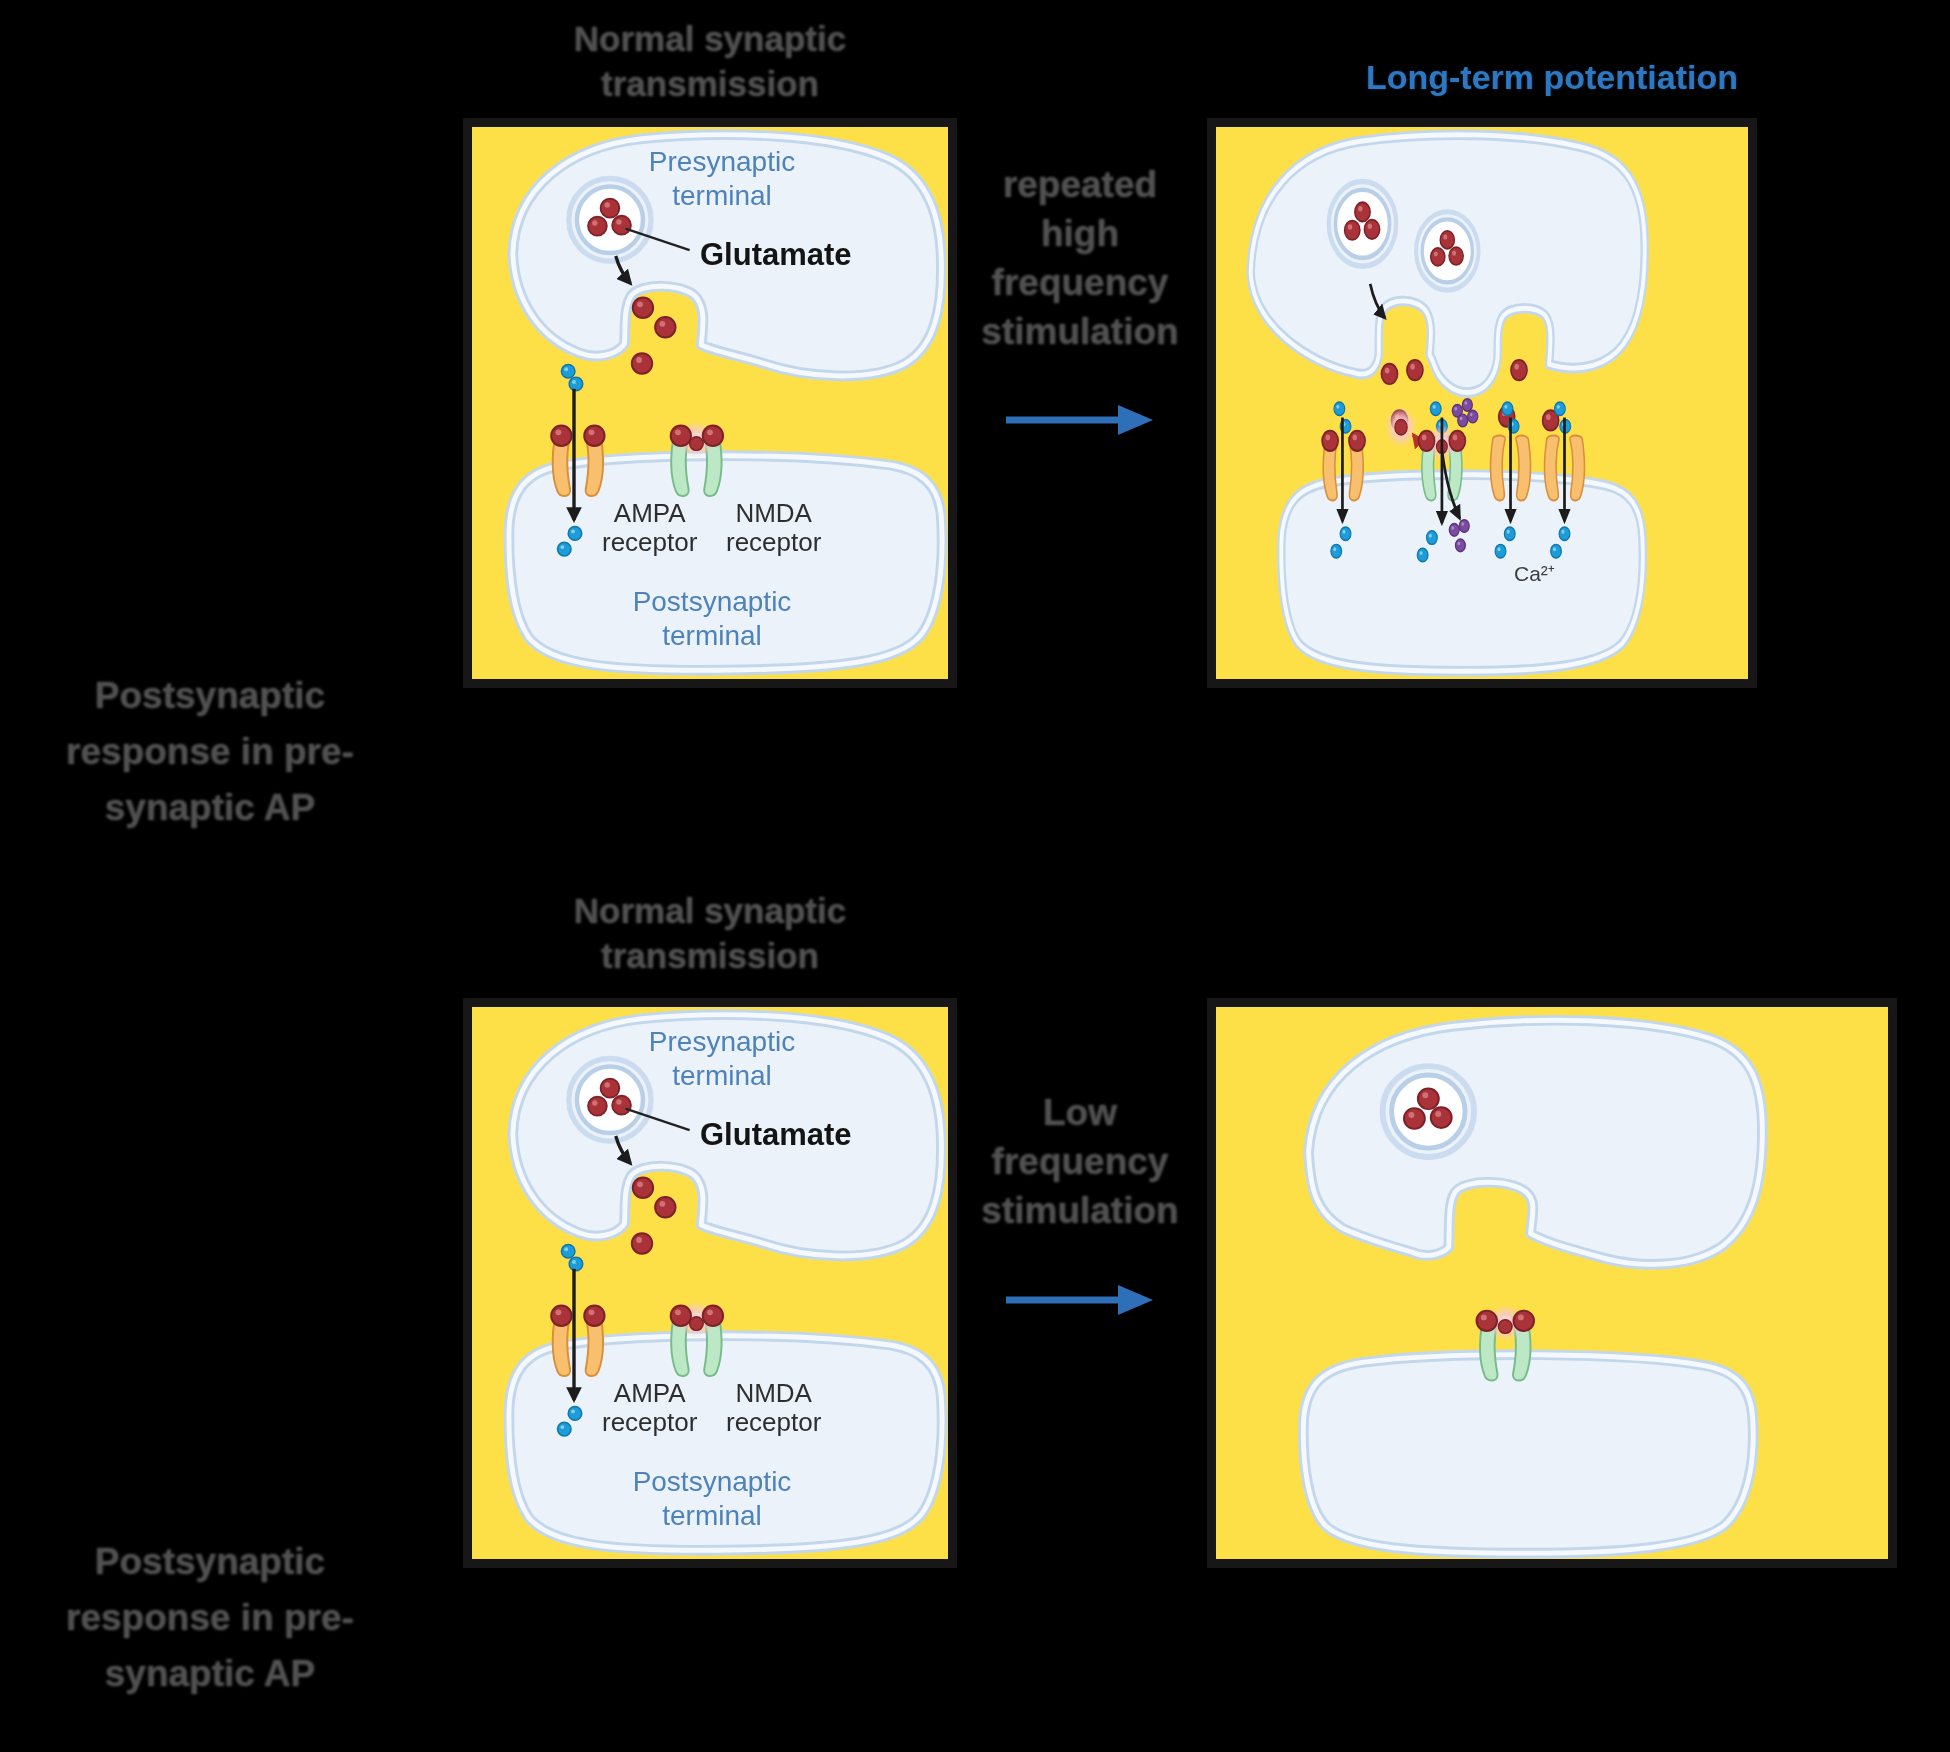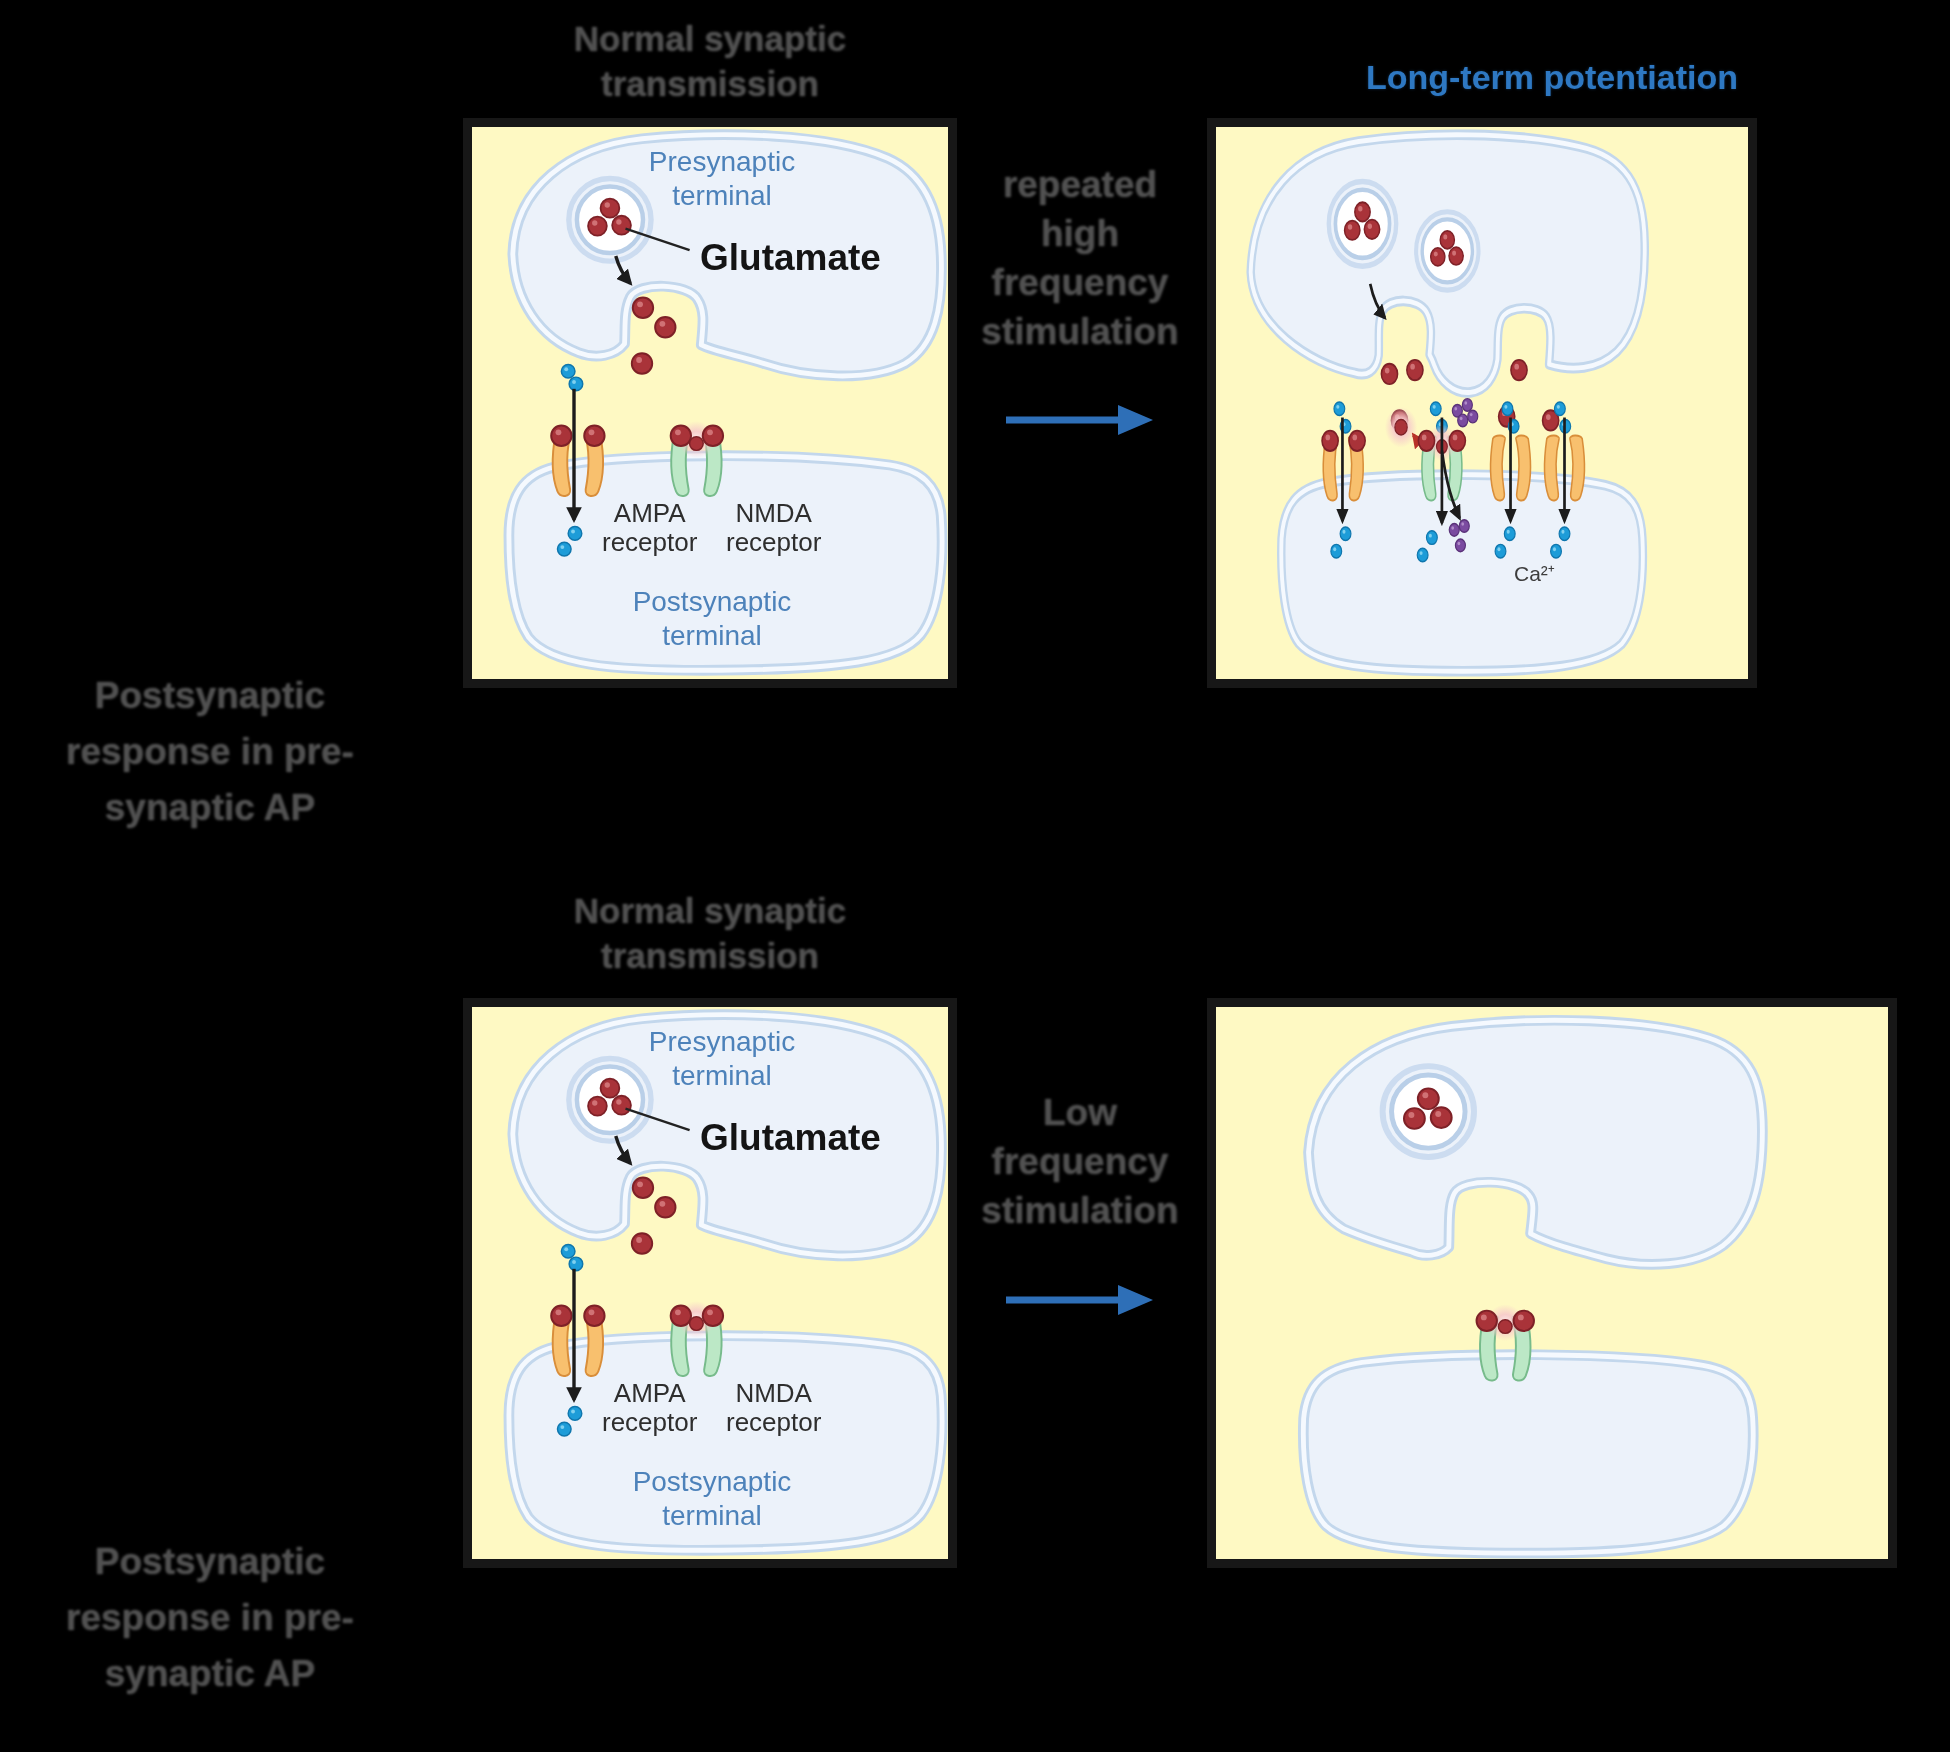--- a/index.html
+++ b/index.html
@@ -1,37 +1,37 @@
 <!DOCTYPE html>
 <html><head>
 <meta charset="utf-8">
 <style>
   html,body{margin:0;padding:0;background:#000;}
   .canvas{position:relative;width:1950px;height:1752px;background:#000;overflow:hidden;
           font-family:Liberation Sans, sans-serif;padding-left:16px;}
-  .panel{position:absolute;border:9px solid #171717;box-sizing:border-box;background:#fef9c3;}
+  .panel{position:absolute;border:9px solid #171717;box-sizing:border-box;background:#fde047;}
   .panel svg.art{position:absolute;left:0;top:0;width:100%;height:100%;}
   #p-tl{left:463px;top:118px;width:494px;height:570px;}
   #p-tr{left:1207px;top:118px;width:550px;height:570px;}
   #p-bl{left:463px;top:998px;width:494px;height:570px;}
   #p-br{left:1207px;top:998px;width:690px;height:570px;}
 
   .gtitle{position:absolute;color:#515151;font-weight:bold;font-size:35px;line-height:45px;
           text-align:center;filter:blur(1px);text-shadow:0 0 2px #3c3c3c;}
   .btitle{position:absolute;color:#2e78c2;font-weight:bold;font-size:34px;line-height:40px;
           text-align:center;text-shadow:0 0 3px rgba(46,120,194,.35);}
   .stim{position:absolute;color:#515151;font-weight:bold;font-size:37px;line-height:49px;
         text-align:center;filter:blur(1.1px);text-shadow:0 0 2px #3c3c3c;}
   .sidelab{position:absolute;color:#515151;font-weight:bold;font-size:37px;line-height:56px;
         text-align:center;filter:blur(1.2px);text-shadow:0 0 2px #3c3c3c;}
   .gtitle span,.btitle span,.stim span,.sidelab span{display:block;}
 
   .plabel{position:absolute;text-align:center;color:#4d82ba;font-size:28px;line-height:34px;}
   .plabel span{display:block;}
-  .glu{position:absolute;color:#141414;font-weight:bold;font-size:37px;}
+  .glu{position:absolute;color:#141414;font-weight:bold;font-size:31px;}
   .rlabel{position:absolute;text-align:left;color:#2e2e2e;font-size:26px;line-height:29px;}
   .rlabel span{display:block;text-align:center;}
   .calabel{position:absolute;color:#3d3d3d;font-size:21px;}
 
   .flowArrow{position:absolute;}
 
   
   .cellFill{fill:#ecf2fa;stroke:#c3d7ec;stroke-width:11;stroke-linejoin:round;}
   .cellInner{fill:none;stroke:#f5f9fe;stroke-width:5;stroke-linejoin:round;}
   .ptr{stroke:#222;stroke-width:2.5;}

